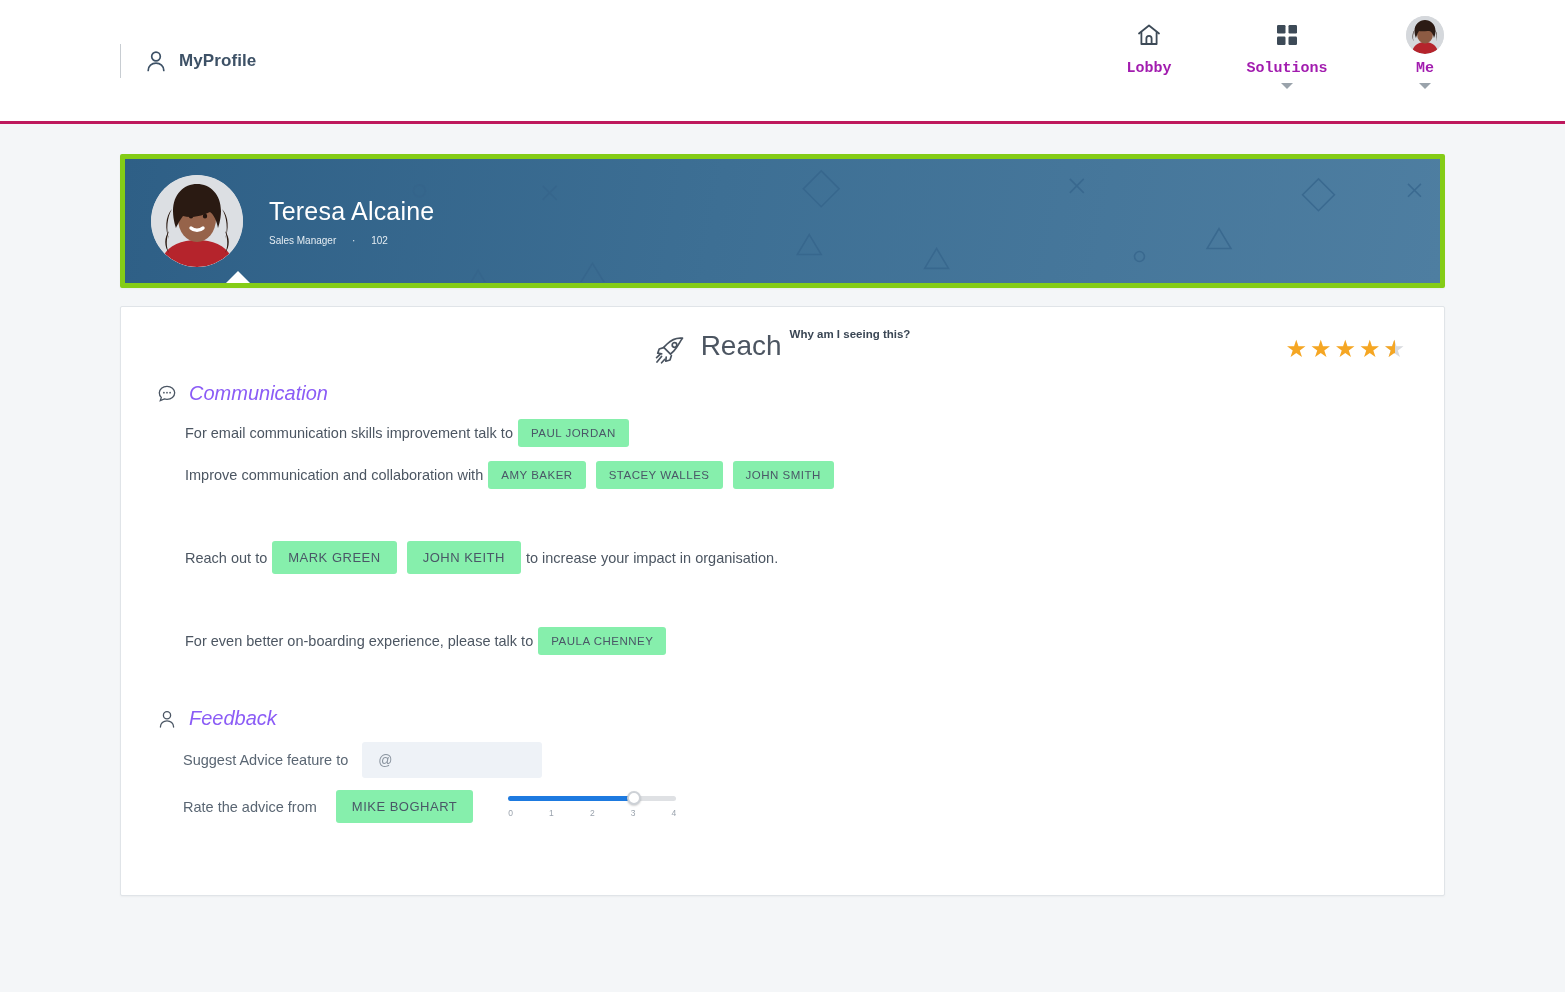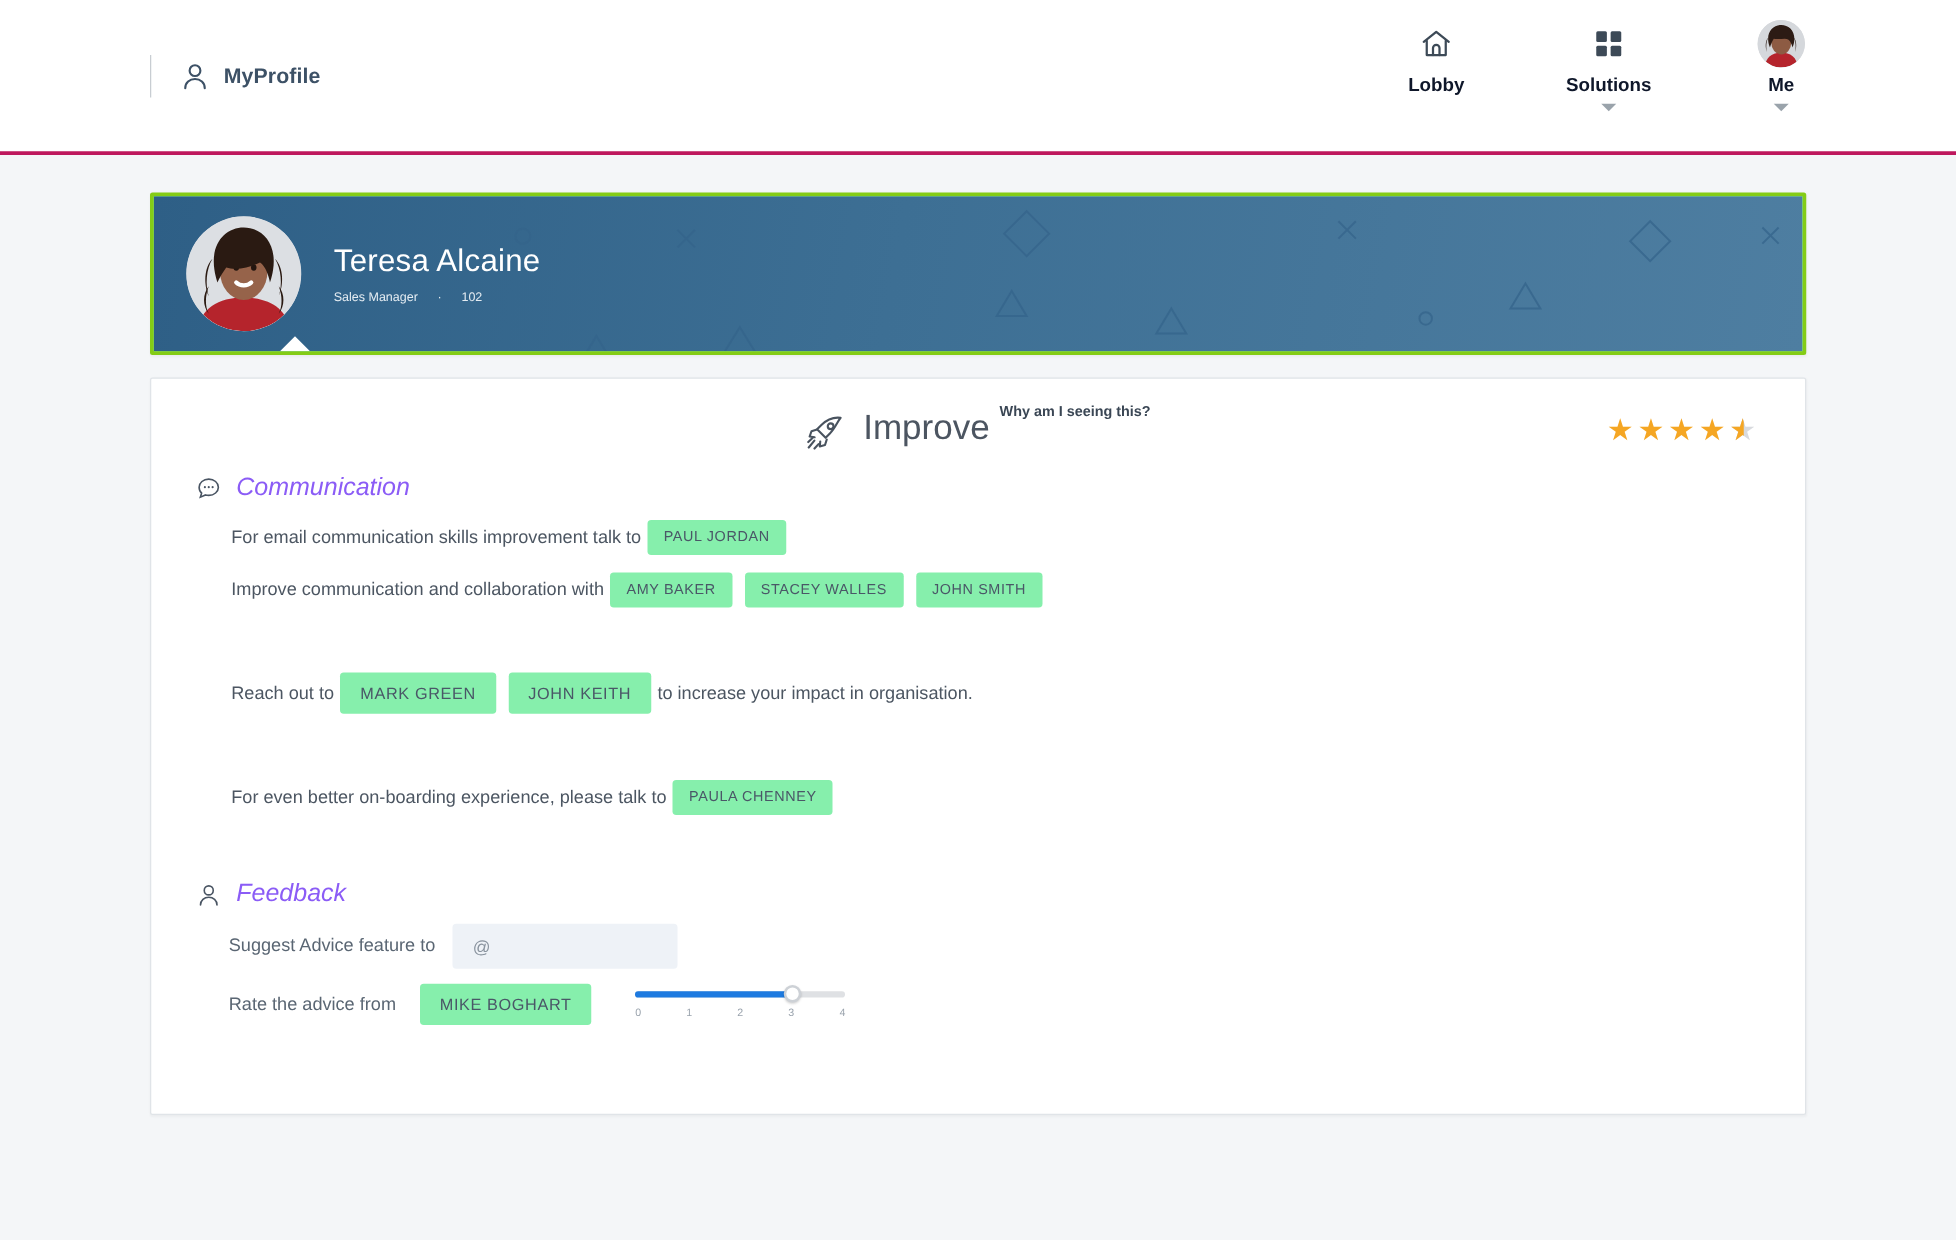--- a/index.html
+++ b/index.html
@@ -65,21 +65,22 @@
   .nav-ico {
     height: 34px;
     display: flex;
     align-items: center;
     justify-content: center;
   }
   .nav-label {
     margin-top: 8px;
     font-size: 15px;
     font-weight: bold;
-    color: #0f172a;
+    color: #a21caf;
+    font-family: Liberation Mono, monospace;
   }
   .nav-caret {
     margin-top: 6px;
     width: 0; height: 0;
     border-left: 6px solid transparent;
     border-right: 6px solid transparent;
     border-top: 6px solid #9aa3ab;
   }
   .nav-caret.hidden { visibility: hidden; }
   .nav-avatar {
@@ -90,22 +91,22 @@
     position: relative;
   }
 
   
   .page {
     padding: 30px 120px 0 120px;
   }
 
   
   .profile-card {
-    background: #86efac;
-    border: 3px solid #84cc16;
+    background: #fde047;
+    border: 5px solid #84cc16;
     border-radius: 2px;
     overflow: hidden;
     box-shadow: 0 1px 2px rgba(0,0,0,.04);
   }
 
   .banner {
     position: relative;
     height: 124px;
     background: linear-gradient(100deg, #2e5f86 0%, #3d6f94 45%, #4e7ea1 100%);
     display: flex;
@@ -480,21 +481,21 @@
     <div class="advice-head">
       <span class="advice-rocket">
         <svg width="32" height="28" viewBox="0 0 32 28" fill="none" stroke="#49535f" stroke-width="1.7" stroke-linejoin="round" stroke-linecap="round">
           <path d="M29.5 1.2c-5.6-.7-11.2 1.6-15.4 5.8l-3.4 3.4 6.8 6.8 3.4-3.4c4.2-4.2 6.2-9.8 8.6-12.6z" transform="translate(-2,1)"></path>
           <circle cx="19.5" cy="9" r="2.3"></circle>
           <path d="M8.6 11.6 4.2 13l-1.5 4.2 4 .6"></path>
           <path d="M16.4 19.6 15 24l-4.2 1.2.4-4"></path>
           <path d="M6.5 20.5 2 26M5 18.4 1.6 21.6M9.8 23.3 6.6 26.8"></path>
         </svg>
       </span>
-      <span class="advice-title">Improve</span>
+      <span class="advice-title">Reach</span>
       <span class="advice-why">Why am I seeing this?</span>
 
       <div class="stars">
         <span class="star" style="color: rgb(245, 166, 35);">★</span>
         <span class="star" style="color: rgb(245, 166, 35);">★</span>
         <span class="star" style="color: rgb(245, 166, 35);">★</span>
         <span class="star" style="color: rgb(245, 166, 35);">★</span>
         <span class="star-half">★</span>
       </div>
     </div>

